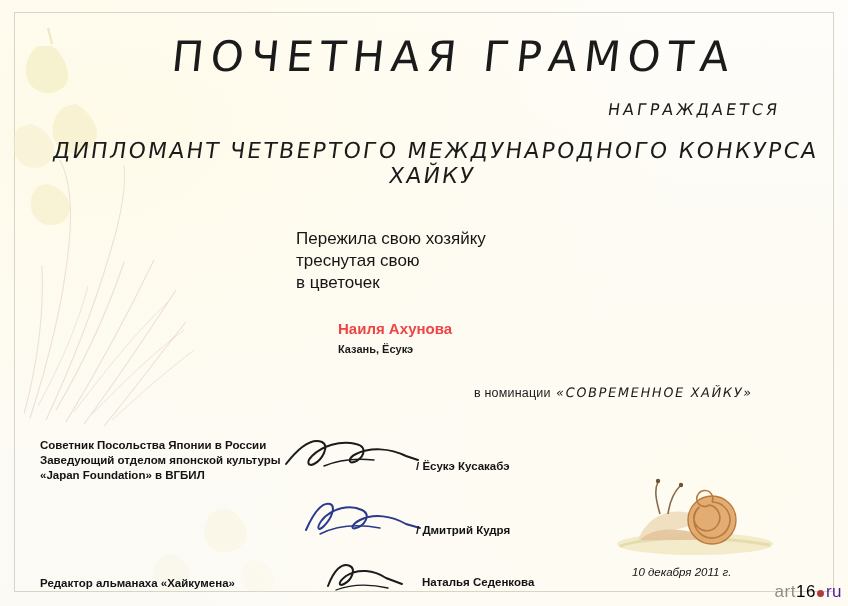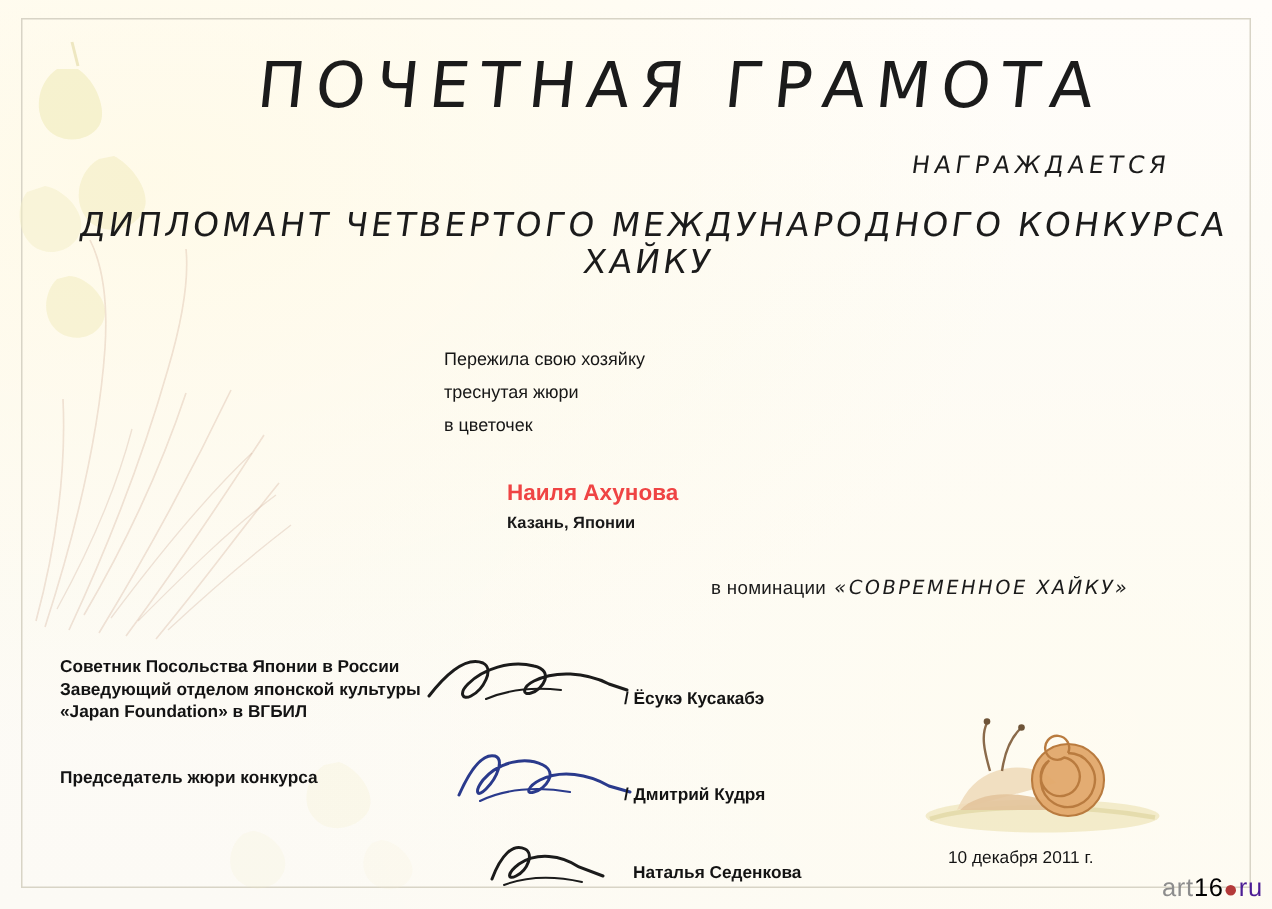--- a/index.html
+++ b/index.html
@@ -111,21 +111,21 @@
     transform: skewX(-8deg);
     padding-left: 20px;
   }
 
   
   .haiku {
     position: absolute;
     left: 296px;
     top: 228px;
     font-family: "Liberation Sans", sans-serif;
-    font-size: 12px;
+    font-size: 17px;
     line-height: 22px;
     color: #161616;
   }
   .haiku div { white-space: pre; }
 
   .author-name {
     position: absolute;
     left: 338px;
     top: 320px;
     font-family: "Liberation Sans", sans-serif;
@@ -198,20 +198,21 @@
     pointer-events: none;
   }
 
   .date {
     position: absolute;
     left: 632px;
     top: 566px;
     font-family: "Liberation Sans", sans-serif;
     font-size: 11.5px;
     color: #141414;
+    font-style: italic;
   }
 
   
   .watermark {
     position: absolute;
     right: 6px;
     bottom: 4px;
     display: flex;
     align-items: center;
     font-family: "Liberation Sans", sans-serif;
@@ -290,26 +291,26 @@
   </svg>
 
   <div class="title">ПОЧЕТНАЯ ГРАМОТА</div>
 
   <div class="subtitle">НАГРАЖДАЕТСЯ</div>
 
   <div class="award-line">ДИПЛОМАНТ ЧЕТВЕРТОГО МЕЖДУНАРОДНОГО КОНКУРСА ХАЙКУ</div>
 
   <div class="haiku">
     <div>Пережила свою хозяйку</div>
-    <div>треснутая жюри</div>
+    <div>треснутая свою</div>
     <div>в цветочек</div>
   </div>
 
   <div class="author-name">Наиля Ахунова</div>
-  <div class="author-city">Казань, Японии</div>
+  <div class="author-city">Казань, Ёсукэ</div>
 
   <div class="nomination">
     <span class="nom-label">в номинации</span>
     <span class="nom-value">«СОВРЕМЕННОЕ ХАЙКУ»</span>
   </div>
 
   <div class="sig-block">
 
     <div class="sig-row" style="height:54px;">
       <div class="sig-role">
@@ -318,31 +319,31 @@
         <span class="r2">«Japan Foundation» в ВГБИЛ</span>
       </div>
       <svg class="sig-mark" style="left:250px; top:-8px; width:160px; height:46px;" viewBox="0 0 160 46">
         <path d="M8 34 C22 16 34 8 44 12 C52 16 44 30 36 34 C30 37 28 32 34 26 C44 16 62 10 78 14 C92 17 84 30 76 32 C70 34 70 28 78 24 C92 17 112 18 128 26 L140 30" fill="none" stroke="#1b1b1b" stroke-width="2" stroke-linecap="round"></path>
         <path d="M46 36 C60 30 78 28 96 30" fill="none" stroke="#1b1b1b" stroke-width="1.4" stroke-linecap="round"></path>
       </svg>
       <div class="sig-name" style="left:388px; top:22px;">/ Ёсукэ Кусакабэ</div>
     </div>
 
     <div class="sig-row" style="height:48px; margin-top:8px;">
-      <div class="sig-role" style="top:12px;">
-        <span>Председатель жюри конкурса</span>
-      </div>
       <svg class="sig-mark" style="left:268px; top:-6px; width:140px; height:48px;" viewBox="0 0 140 48">
         <path d="M10 36 C18 18 26 8 34 10 C40 12 36 24 28 32 C22 38 20 34 26 26 C36 14 54 10 66 16 C76 21 68 32 60 34 C54 36 56 30 64 26 C78 19 96 22 110 30 L124 34" fill="none" stroke="#2a3a8c" stroke-width="2" stroke-linecap="round"></path>
         <path d="M24 40 C40 32 62 30 84 34" fill="none" stroke="#2a3a8c" stroke-width="1.4" stroke-linecap="round"></path>
       </svg>
       <div class="sig-name" style="left:388px; top:24px;">/ Дмитрий Кудря</div>
     </div>
 
     <div class="sig-row" style="height:44px; margin-top:6px;">
+      <div class="sig-role" style="top:22px;">
+        <span>Редактор альманаха «Хайкумена»</span>
+      </div>
       <svg class="sig-mark" style="left:286px; top:0px; width:120px; height:44px;" viewBox="0 0 120 44">
         <path d="M14 32 C20 16 28 8 36 12 C42 15 38 26 30 30 C24 33 24 28 32 22 C44 14 60 16 72 24 L88 30" fill="none" stroke="#1b1b1b" stroke-width="2" stroke-linecap="round"></path>
         <path d="M22 36 C38 30 56 30 74 34" fill="none" stroke="#1b1b1b" stroke-width="1.3" stroke-linecap="round"></path>
       </svg>
       <div class="sig-name" style="left:394px; top:22px;">Наталья Седенкова</div>
     </div>
 
   </div>
 
   <div class="date">10 декабря 2011 г.</div>

